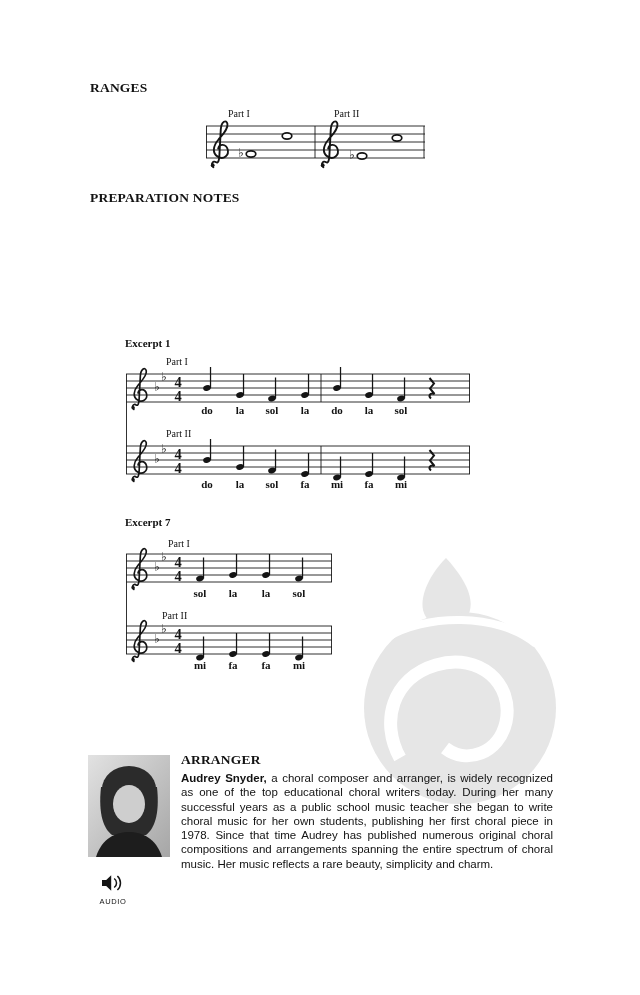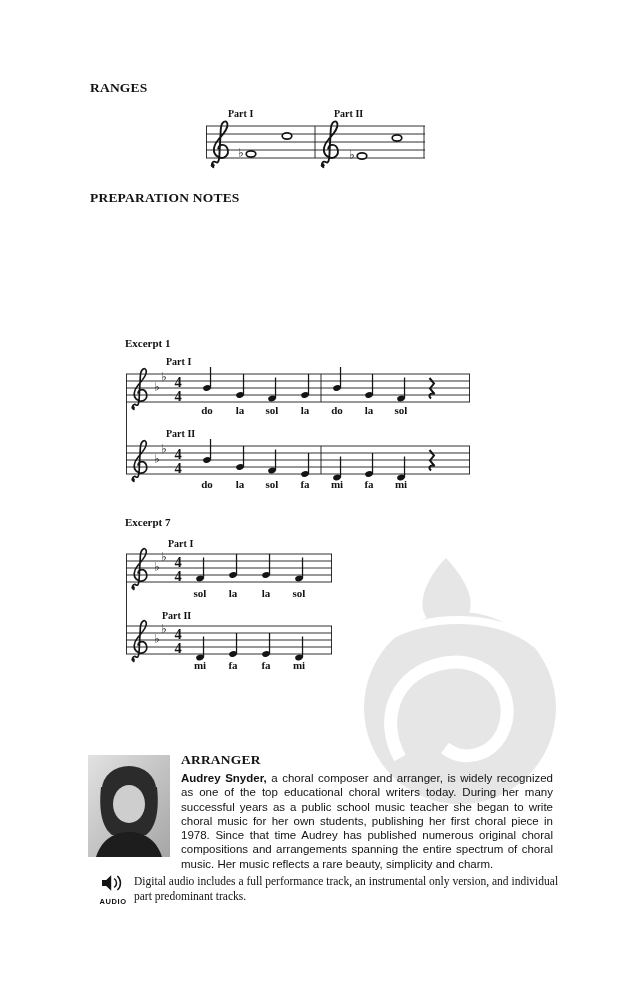--- a/index.html
+++ b/index.html
@@ -3,26 +3,26 @@
 <meta charset="utf-8">
 <style>
   * { margin:0; padding:0; box-sizing:border-box; }
   html,body { background:#ffffff; }
   .page { position:relative; width:640px; height:995px; background:#fff;
           font-family:"Liberation Serif", serif; color:#121212; overflow:hidden; }
   .abs { position:absolute; }
   .h { font-size:13.5px; font-weight:700; letter-spacing:.2px; }
   .body-text { font-size:13px; line-height:17.5px; }
   .exlabel { font-size:11px;font-weight:bold; }
-  .plabel { font-size:10px; font-weight:700;text-align:center; }
+  .plabel { font-size:10px; font-weight:400;text-align:center; }
   .syl { position:absolute; transform:translateX(-50%); font-weight:700; font-size:11px; }
   .bio { font-family:"Liberation Sans", sans-serif; font-size:11.5px; line-height:14.3px; text-align:justify; }
   .bio b { font-weight:700; }
   .audio-note { font-size:11.5px; line-height:14.5px; }
-  .audio-label { font-family:"Liberation Sans", sans-serif; font-size:7.5px; font-weight:700;
+  .audio-label { font-family:"Liberation Sans", sans-serif; font-size:7.5px; font-weight:400;
                  letter-spacing:.6px; width:34px; text-align:center; }
   svg text.flat { font-family:"DejaVu Sans", sans-serif; font-size:12px; fill:#141414; }
   svg text.tsig { font-family:"Liberation Serif", serif; font-weight:700; font-size:14.5px;
                   fill:#141414; text-anchor:middle; }
   .staffline { stroke:#1a1a1a; stroke-width:0.9; }
   .watermark { z-index:0; }
 </style>
 </head>
 <body>
 
@@ -224,15 +224,14 @@
   <p class="abs bio" style="left:181px; top:771px; width:372px">
     <b>Audrey Snyder,</b><span> a choral composer and arranger, is widely recognized as one of the top educational choral writers today. During her many successful years as a public school music teacher she began to write choral music for her own students, publishing her first choral piece in 1978. Since that time Audrey has published numerous original choral compositions and arrangements spanning the entire spectrum of choral music. Her music reflects a rare beauty, simplicity and charm.</span>
   </p>
 
   <svg class="abs" style="left:100px; top:873px" width="26" height="20">
     <path d="M2 7 H6.2 L11.2 2.2 V17.8 L6.2 13 H2 Z" fill="#141414"></path>
     <path d="M14.2 5.5 a5.5 5.5 0 0 1 0 9" stroke="#141414" stroke-width="1.5" fill="none"></path>
     <path d="M17.4 3 a9.5 9.5 0 0 1 0 14" stroke="#141414" stroke-width="1.5" fill="none"></path>
   </svg>
   <span class="abs audio-label" style="left:96px; top:897px">AUDIO</span>
-  <p class="abs audio-note" style="left:134px; top:874px; width:440px">Digital audio includes a full performance track, an instrumental only version, and individual part predominant tracks.</p>
 
 </div>
 
 </body></html>

